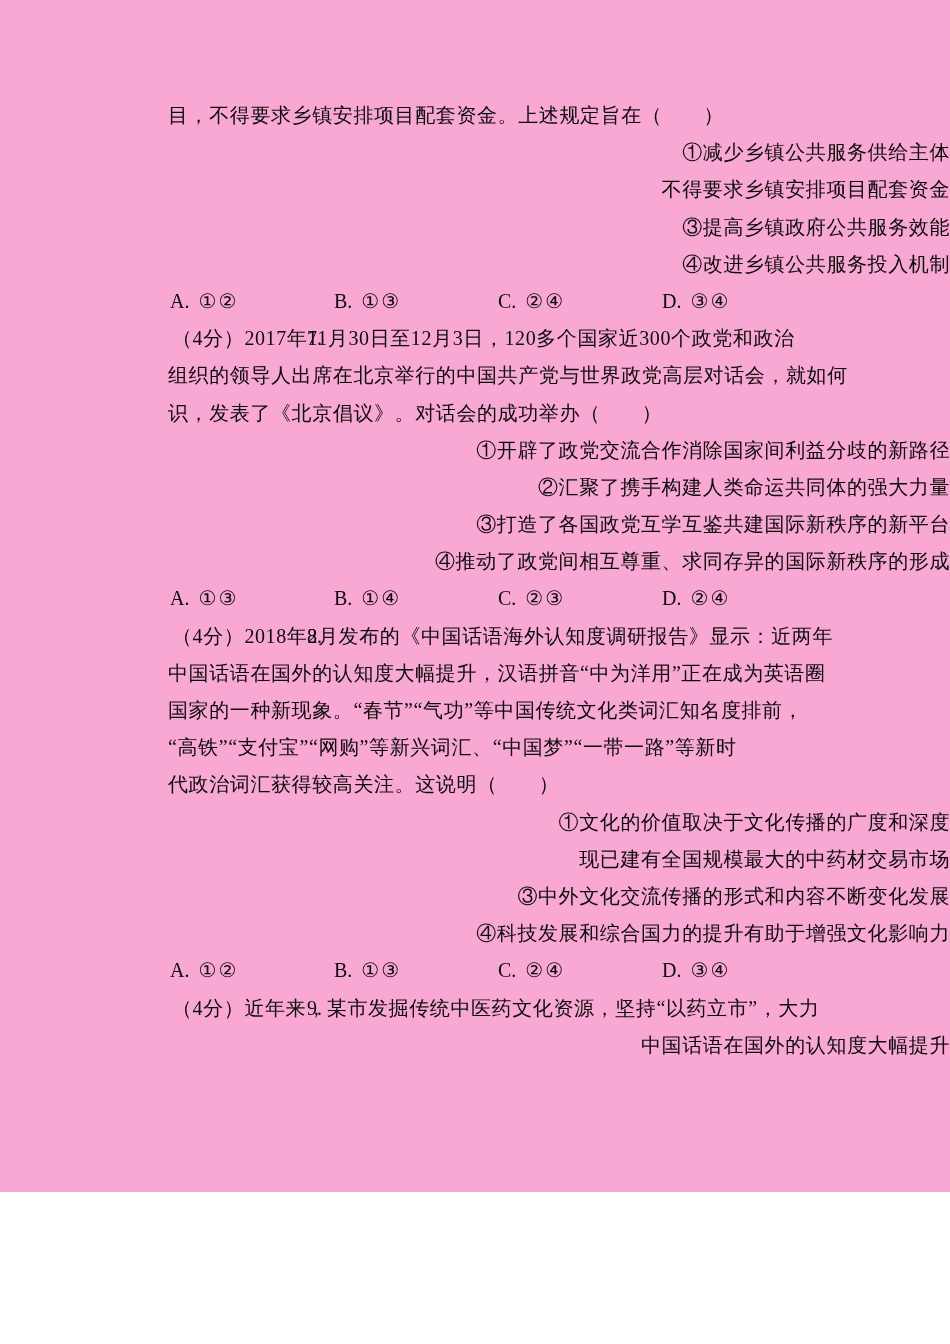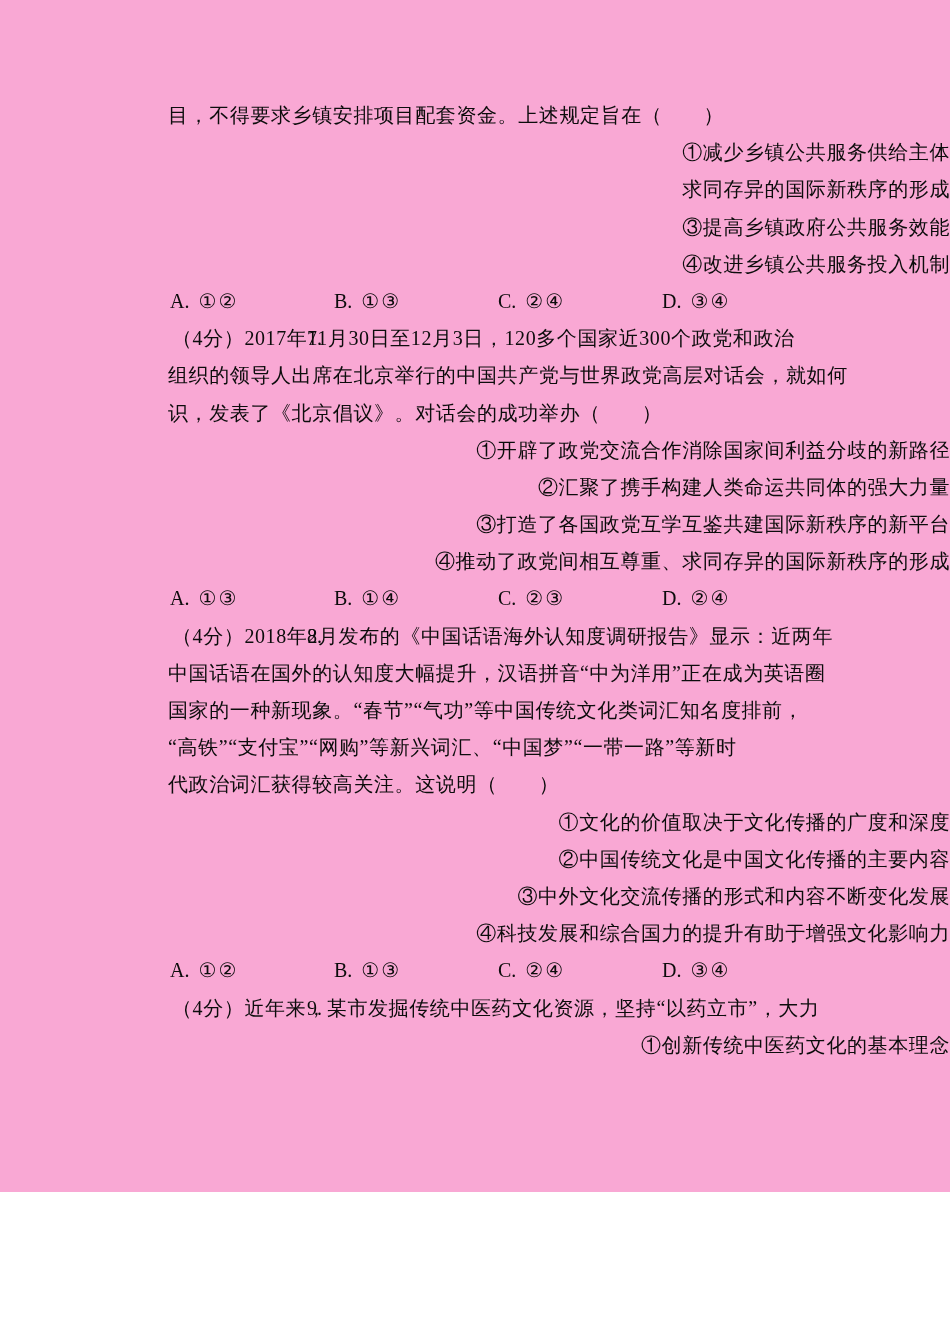--- a/index.html
+++ b/index.html
@@ -67,21 +67,21 @@
 </style>
 </head>
 <body>
 
 <div class="page">
   <div class="content">
 
     <div>
       <div class="line stem">目，不得要求乡镇安排项目配套资金。上述规定旨在（　　）</div>
       <div class="line item">①减少乡镇公共服务供给主体</div>
-      <div class="line item">求同存异的国际新秩序的形成</div>
+      <div class="line item">不得要求乡镇安排项目配套资金</div>
       <div class="line item">③提高乡镇政府公共服务效能</div>
       <div class="line item">④改进乡镇公共服务投入机制</div>
       <div class="line choices">
         <span class="choice"><span class="lbl">A.</span><span class="val">①②</span></span><span class="choice"><span class="lbl">B.</span><span class="val">①③</span></span><span class="choice"><span class="lbl">C.</span><span class="val">②④</span></span><span class="choice"><span class="lbl">D.</span><span class="val">③④</span></span>
       </div>
     </div>
 
     <div>
       <div class="line stem-first">
         <span class="qnum">7.</span><span>（4分）2017年11月30日至12月3日，120多个国家近300个政党和政治</span>
@@ -99,33 +99,33 @@
 
     <div>
       <div class="line stem-first">
         <span class="qnum">8.</span><span>（4分）2018年2月发布的《中国话语海外认知度调研报告》显示：近两年</span>
       </div>
       <div class="line stem">中国话语在国外的认知度大幅提升，汉语拼音“中为洋用”正在成为英语圈</div>
       <div class="line stem">国家的一种新现象。“春节”“气功”等中国传统文化类词汇知名度排前，</div>
       <div class="line stem">“高铁”“支付宝”“网购”等新兴词汇、“中国梦”“一带一路”等新时</div>
       <div class="line stem">代政治词汇获得较高关注。这说明（　　）</div>
       <div class="line item">①文化的价值取决于文化传播的广度和深度</div>
-      <div class="line item">②中国传统文化是中国文化传播的主要内容</div>
+      <div class="line item">现已建有全国规模最大的中药材交易市场</div>
       <div class="line item">③中外文化交流传播的形式和内容不断变化发展</div>
       <div class="line item">④科技发展和综合国力的提升有助于增强文化影响力</div>
       <div class="line choices">
         <span class="choice"><span class="lbl">A.</span><span class="val">①②</span></span><span class="choice"><span class="lbl">B.</span><span class="val">①③</span></span><span class="choice"><span class="lbl">C.</span><span class="val">②④</span></span><span class="choice"><span class="lbl">D.</span><span class="val">③④</span></span>
       </div>
     </div>
 
     <div>
       <div class="line stem-first">
         <span class="qnum">9.</span><span>（4分）近年来，某市发掘传统中医药文化资源，坚持“以药立市”，大力</span>
       </div>
-      <div class="line item">①创新传统中医药文化的基本理念</div>
+      <div class="line item">中国话语在国外的认知度大幅提升</div>
     </div>
 
   </div>
 
   <div class="footer">
     <span>第3页</span><span class="sep">|</span><span>共7页</span>
   </div>
 </div>
 
 </body></html>

